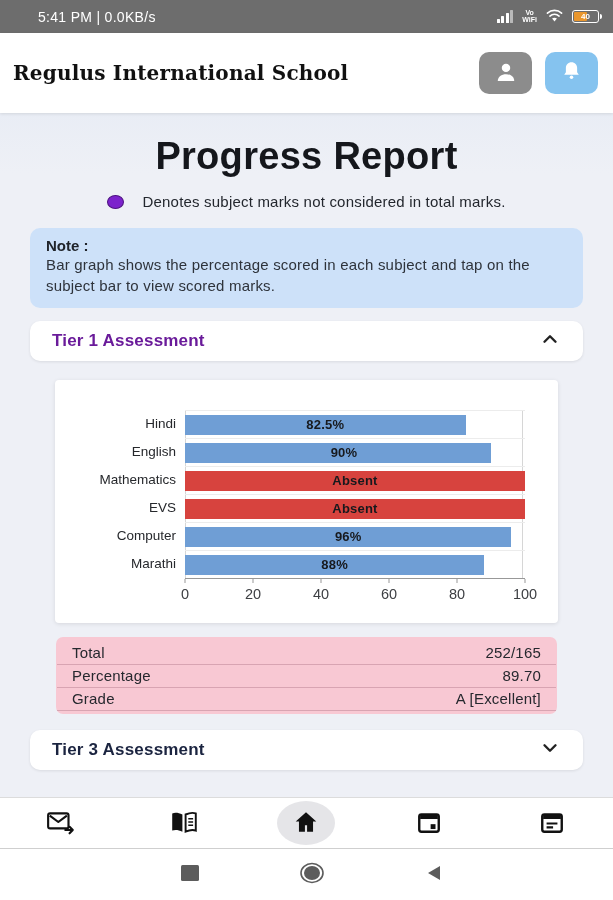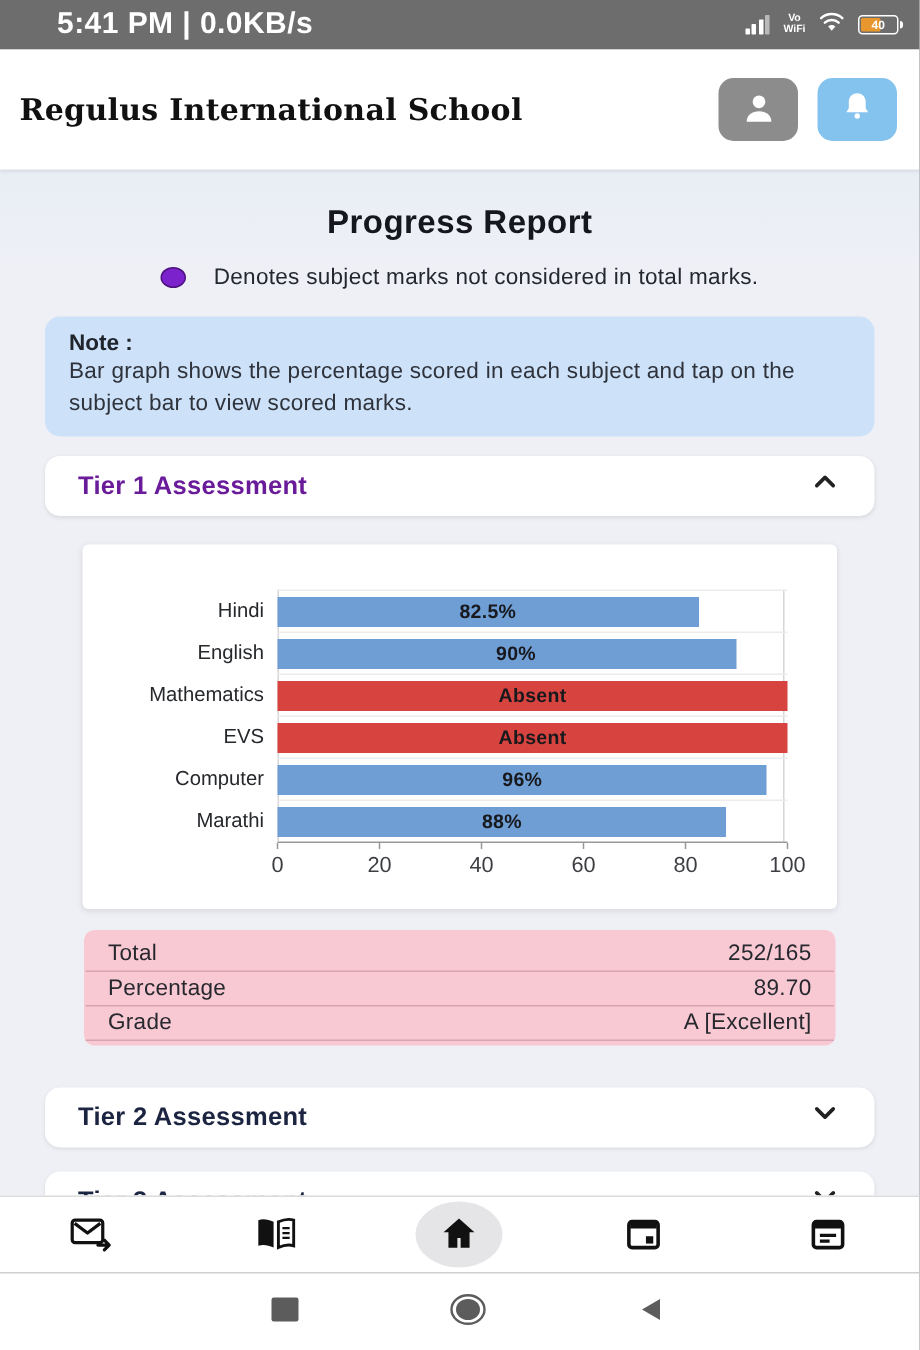--- a/index.html
+++ b/index.html
@@ -2,42 +2,42 @@
 <html><head>
 <meta charset="utf-8">
 <style>
   * { margin:0; padding:0; box-sizing:border-box; }
   html,body { width:613px; height:900px; }
   body { font-family:"Liberation Sans", sans-serif; background:#000; }
   .screen { position:relative; width:613px; height:900px; background:#edf0f6; overflow:hidden; display:flex; flex-direction:column; }
 
   
   .status-bar { height:33px; background:#6d6d6d; color:#fff; display:flex; align-items:center; justify-content:space-between; padding:0 14px 0 38px; flex:0 0 auto; }
-  .status-left { font-size:20px; font-weight:bold; letter-spacing:.3px; }
+  .status-left { font-size:14px; font-weight:normal; letter-spacing:.3px; }
   .status-right { display:flex; align-items:center; gap:9px; }
   .sig { display:flex; align-items:flex-end; gap:1.5px; }
   .sig i { display:block; width:3px; background:#fff; border-radius:.5px; }
   .sig i:nth-child(1){height:4px}.sig i:nth-child(2){height:7px}.sig i:nth-child(3){height:10px}.sig i:nth-child(4){height:13px;background:#b9b9b9}
   .vowifi { font-size:7px; line-height:6.5px; font-weight:bold; text-align:center; }
   .batt { position:relative; width:27px; height:13px; border:1.5px solid #fff; border-radius:3px; display:flex; align-items:center; }
   .batt::after { content:""; position:absolute; right:-4px; top:3px; width:2.5px; height:5px; background:#fff; border-radius:0 2px 2px 0; }
   .batt .fill { position:absolute; left:1px; top:1px; bottom:1px; width:52%; background:#e8962e; border-radius:1px; }
   .batt .pct { position:relative; width:100%; text-align:center; font-size:8px; font-weight:bold; color:#fff; }
 
   
   .app-header { height:80px; background:#ffffff; display:flex; align-items:center; justify-content:space-between; padding:0 15px 0 13px; box-shadow:0 1px 3px rgba(0,0,0,.10); flex:0 0 auto; position:relative; z-index:2; }
   .school-title { font-family:"DejaVu Serif", serif; font-weight:bold; font-size:20px; color:#111; letter-spacing:.2px; }
   .header-actions { display:flex; gap:13px; }
   .hbtn { width:53px; height:42px; border:none; border-radius:10px; display:flex; align-items:center; justify-content:center; cursor:pointer; }
   .hbtn.profile { background:#8c8c8c; }
   .hbtn.bell { background:#85c3ef; }
 
   
   .content { flex:1 1 auto; background:linear-gradient(#e9edf5, #eef0f6 60px); overflow:hidden; }
-  .page-title { text-align:center; font-size:22px; font-weight:800; color:#15171c; margin-top:22px; letter-spacing:.3px; }
+  .page-title { text-align:center; font-size:38px; font-weight:800; color:#15171c; margin-top:22px; letter-spacing:.3px; }
   .legend-row { display:flex; align-items:center; gap:18px; margin:15px 30px 18px;justify-content:center; }
   .legend-dot { width:17px; height:14px; border-radius:50%; background:#7c22cc; border:1px solid #4c1280; flex:0 0 auto; }
   .legend-text { font-size:15px; color:#23272e; letter-spacing:.2px; }
 
   .note-box { margin:12px 30px 0; background:#cde1f9; border-radius:10px; padding:9px 16px 11px; }
   .note-title { font-size:15px; font-weight:bold; color:#20242b; }
   .note-body { font-size:15px; color:#2e333b; line-height:1.42; letter-spacing:.2px; }
 
   .tier-card { margin:13px 30px 0; height:40px; background:#fff; border-radius:10px; box-shadow:0 1px 3px rgba(0,0,0,.09); display:flex; align-items:center; justify-content:space-between; padding:0 22px; cursor:pointer; }
   .tier-label { font-size:17px; font-weight:bold; letter-spacing:.2px; }
@@ -228,28 +228,20 @@
       <div class="sum-row">
         <span>Percentage</span>
         <span class="val">89.70</span>
       </div>
       <div class="sum-row">
         <span>Grade</span>
         <span class="val">A [Excellent]</span>
       </div>
     </div>
 
-    <div class="tier-card tier-2">
-      <span class="tier-label">Tier 2 Assessment</span>
-      <span>
-        <svg width="22" height="22" viewBox="0 0 24 24">
-            <path d="M6 9 l6 6 6-6" stroke="#222" stroke-width="2.6" fill="none" stroke-linecap="round" stroke-linejoin="round"></path>
-          </svg>
-      </span>
-    </div>
 
     <div class="tier-card tier-3">
       <span class="tier-label">Tier 3 Assessment</span>
       <span>
         <svg width="22" height="22" viewBox="0 0 24 24">
             <path d="M6 9 l6 6 6-6" stroke="#222" stroke-width="2.6" fill="none" stroke-linecap="round" stroke-linejoin="round"></path>
           </svg>
       </span>
     </div>
 

